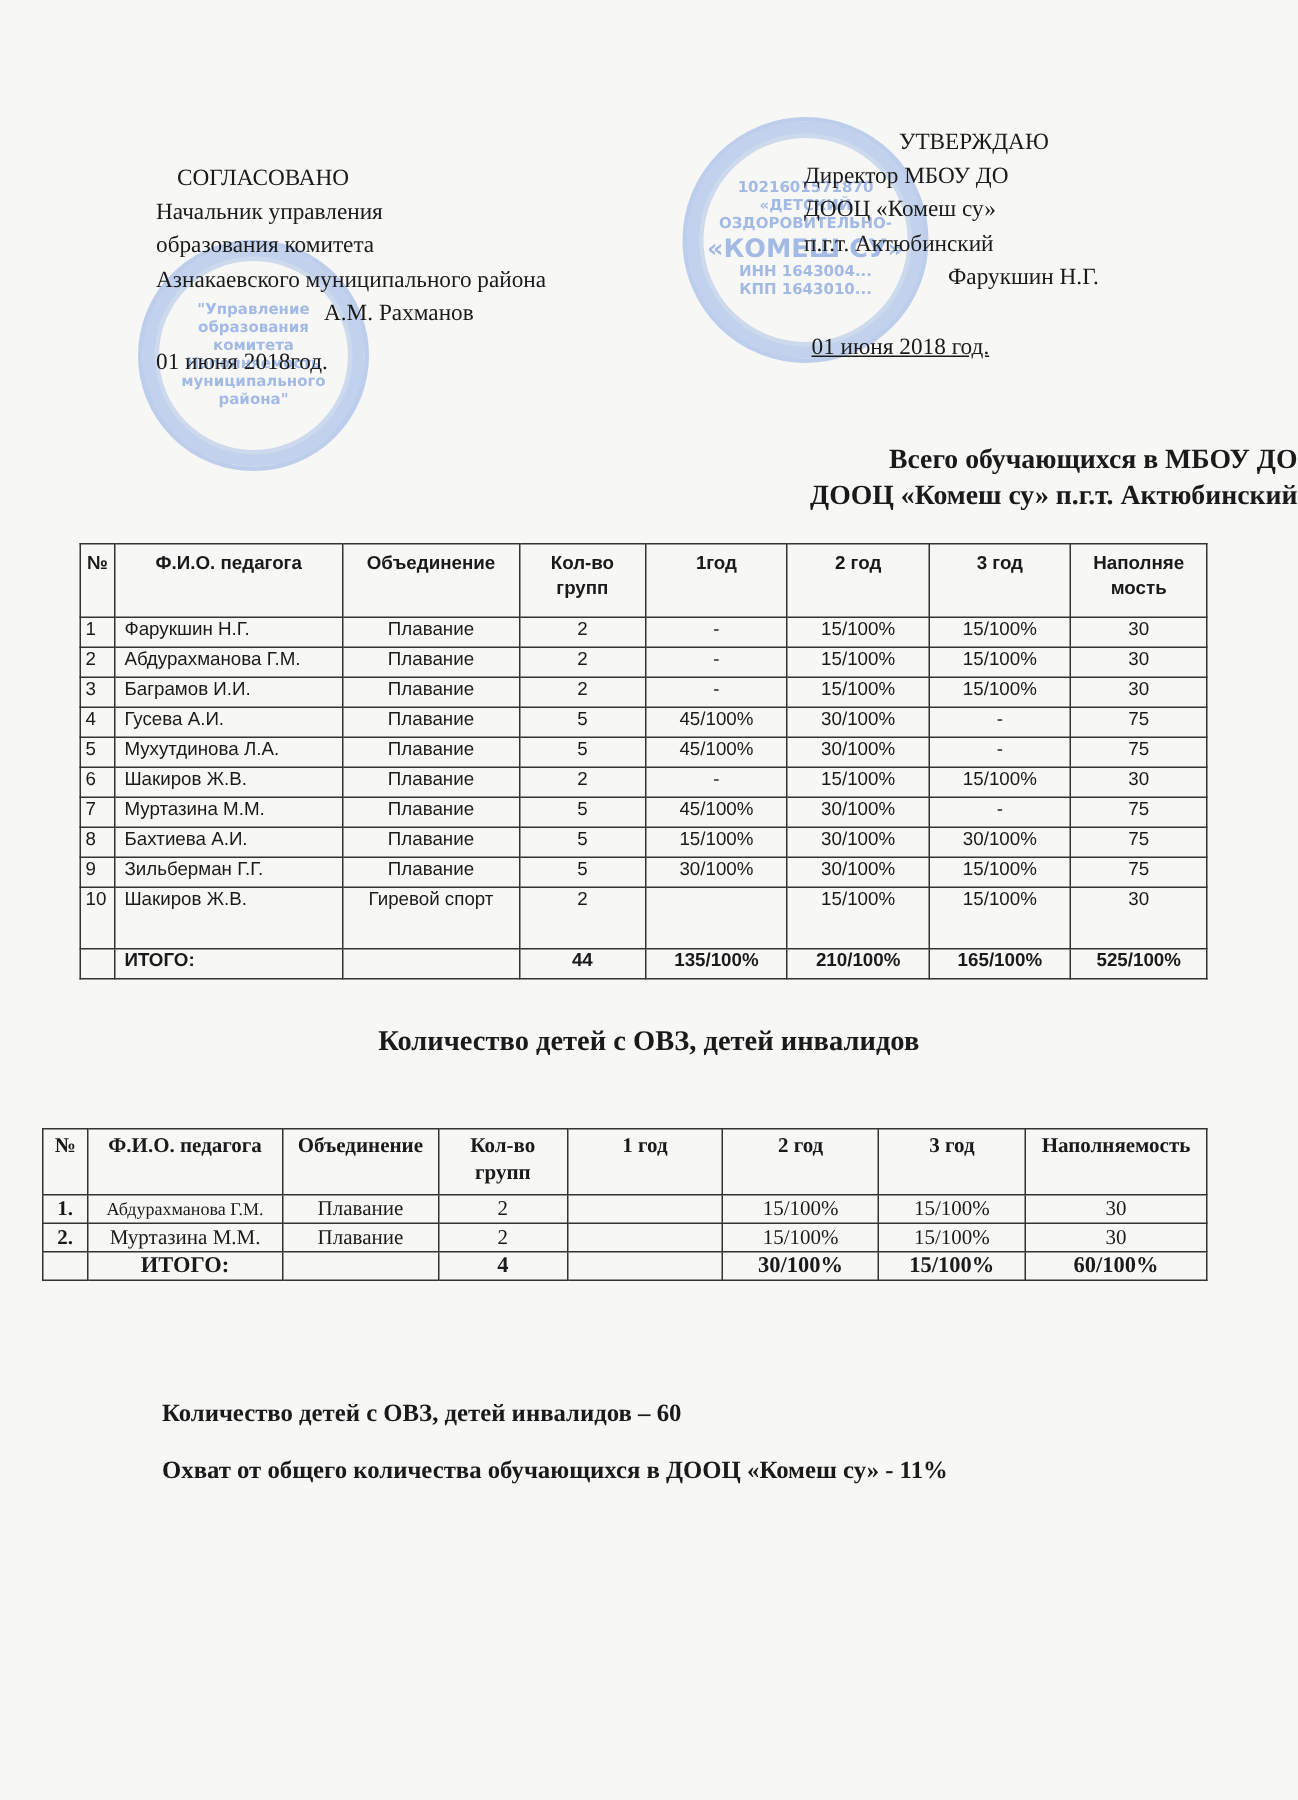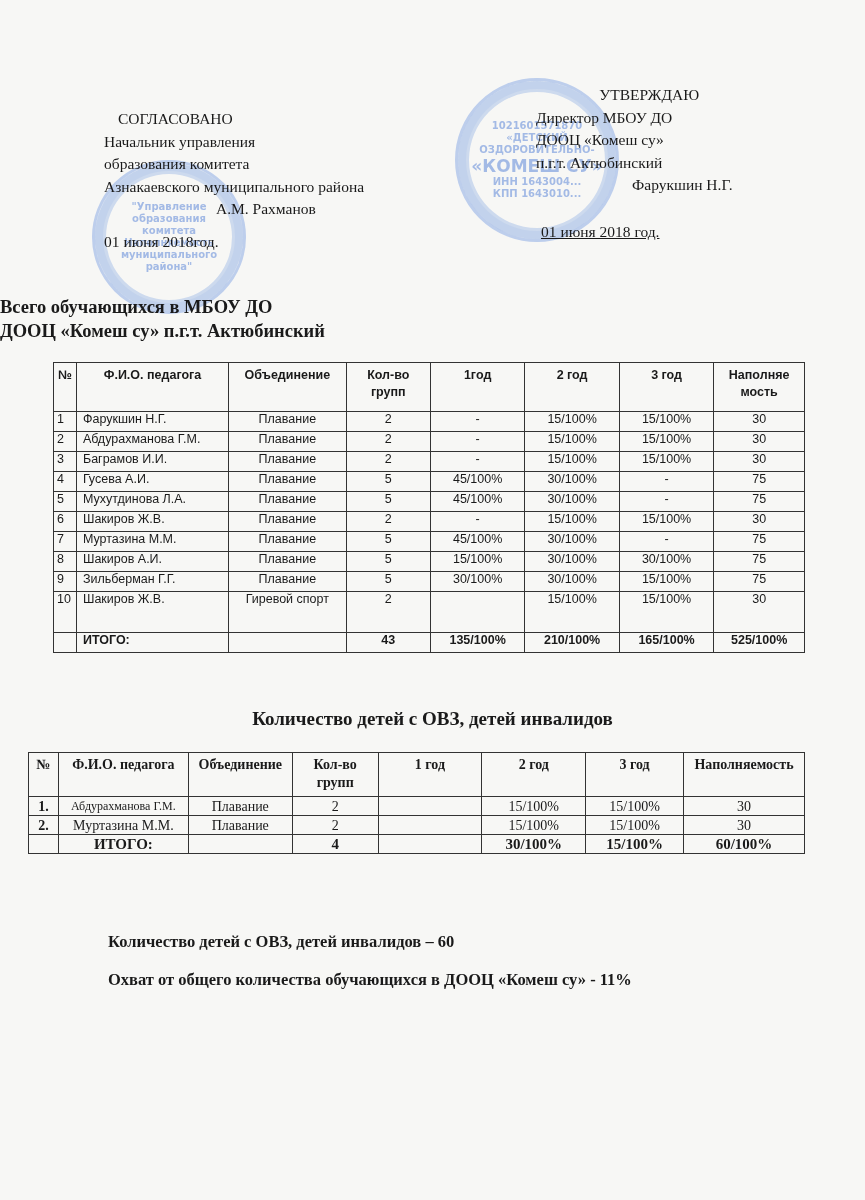--- a/index.html
+++ b/index.html
@@ -25,26 +25,26 @@
       box-shadow: inset 0 0 0 8px rgba(80,130,220,0.08), inset 0 0 0 11px rgba(80,130,220,0.25);
       color: rgba(60,110,210,0.45);
       font-family: "DejaVu Sans", sans-serif; font-weight: bold;
       text-align: center; display: flex; flex-direction: column; justify-content: center; align-items: center;
     }
     .stamp-left { left: 92px; top: 160px; width: 148px; height: 148px; font-size: 10px; line-height: 12px; }
     .stamp-right { left: 455px; top: 78px; width: 158px; height: 158px; font-size: 10px; line-height: 12px; }
     .stamp-right .big { font-size: 17px; line-height: 20px; }
 
     .title1 {
-      position: absolute; left: 0; width: 865px; top: 295px; text-align: left;
+      position: absolute; left: 0; width: 865px; top: 295px; text-align: right;
       font-weight: bold; font-size: 18.5px; line-height: 24px;
     }
     .title2 {
       position: absolute; left: 0; width: 865px; top: 683px; text-align: center;
-      font-weight: bold; font-size: 19px; line-height: 24px; margin-top: 24px;
+      font-weight: bold; font-size: 19px; line-height: 24px;
     }
 
     table { border-collapse: collapse; position: absolute; }
     .t1 {
       left: 53px; top: 362px; width: 752px;
       font-family: "Liberation Sans", sans-serif; font-size: 12.5px;
     }
     .t1 td, .t1 th { border: 1px solid #333; padding: 0 4px; height: 19px; text-align: center; vertical-align: top; }
     .t1 th { font-weight: bold; height: 44px; vertical-align: top; padding-top: 4px; font-size: 12.5px; line-height: 17px; }
     .t1 td.name { text-align: left; padding-left: 6px; }
@@ -197,21 +197,21 @@
       <td class="name">Муртазина М.М.</td>
       <td>Плавание</td>
       <td>5</td>
       <td>45/100%</td>
       <td>30/100%</td>
       <td>-</td>
       <td>75</td>
     </tr>
     <tr>
       <td class="num">8</td>
-      <td class="name">Шакиров А.И.</td>
+      <td class="name">Бахтиева А.И.</td>
       <td>Плавание</td>
       <td>5</td>
       <td>15/100%</td>
       <td>30/100%</td>
       <td>30/100%</td>
       <td>75</td>
     </tr>
     <tr>
       <td class="num">9</td>
       <td class="name">Зильберман Г.Г.</td>
@@ -229,21 +229,21 @@
       <td>2</td>
       <td></td>
       <td>15/100%</td>
       <td>15/100%</td>
       <td>30</td>
     </tr>
     <tr class="total">
       <td></td>
       <td class="name">ИТОГО:</td>
       <td></td>
-      <td>43</td>
+      <td>44</td>
       <td>135/100%</td>
       <td>210/100%</td>
       <td>165/100%</td>
       <td>525/100%</td>
     </tr>
   </tbody>
 </table>
 
 <div class="title2">Количество детей с ОВЗ, детей инвалидов</div>
 

